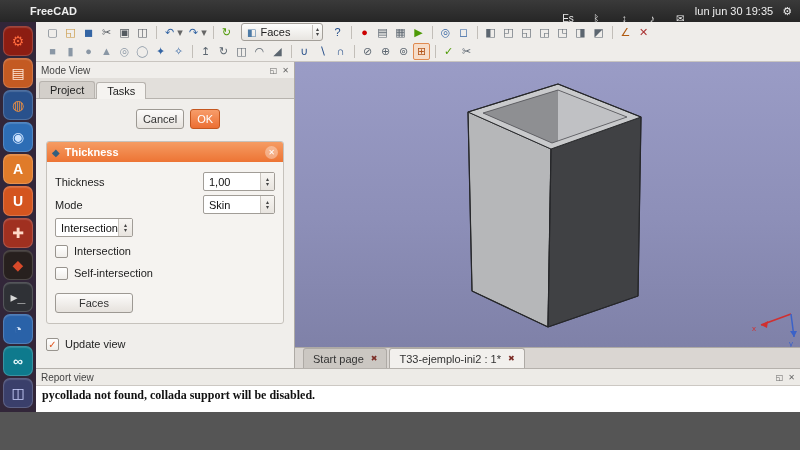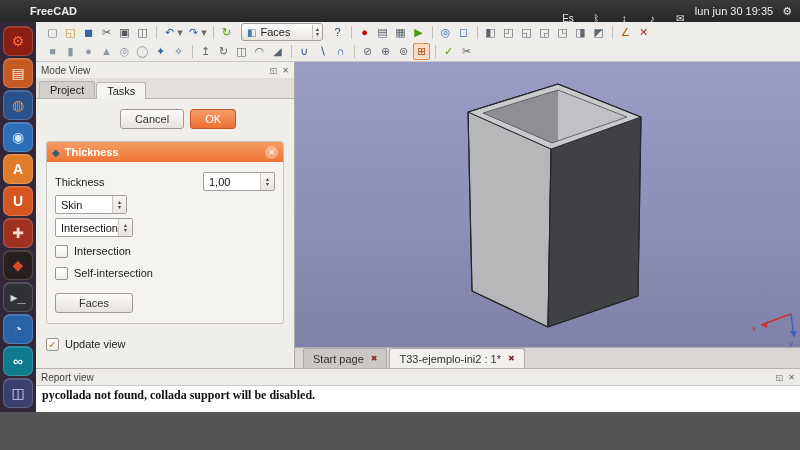--- a/index.html
+++ b/index.html
@@ -45,21 +45,21 @@
   .combo-view{position:absolute;left:36px;top:62px;width:259px;height:306px;background:#f0eeeb;
               border-right:1px solid #aeaaa5;box-sizing:border-box;z-index:10;}
   .panel-head{height:16px;display:flex;align-items:center;padding:0 5px;font-size:10px;color:#444;}
   .panel-btns{margin-left:auto;display:flex;gap:5px;}
   .pbtn{font-size:8px;color:#666;}
   .cv-tabs{height:20px;display:flex;align-items:flex-end;padding-left:3px;border-bottom:1px solid #b7b3ae;background:#e2dfdb;}
   .cv-tab{padding:2px 10px;border:1px solid #b7b3ae;border-bottom:none;border-radius:3px 3px 0 0;background:#d3cfca;margin-right:1px;margin-top:48px;}
   .cv-tab.active{background:#f5f3f0;position:relative;top:1px;}
   .cv-body{position:relative;padding:8px 10px 0 10px;}
   .dlg-buttons{display:flex;justify-content:center;gap:6px;margin:2px 0 12px 26px;}
-  .btn{font-family:inherit;font-size:11px;padding:3px 14px;border:1px solid #9d9993;border-radius:3px;
+  .btn{font-family:inherit;font-size:11px;padding:3px 6px;border:1px solid #9d9993;border-radius:3px;
        background:linear-gradient(#fcfbfa,#e6e2dd);color:#333;}
   .btn.ok{background:linear-gradient(#f79d6a,#ec6f33);border-color:#c4571f;color:#fff;}
   .task-section{border:1px solid #c6c2bc;border-radius:3px;background:#f5f3f0;margin-bottom:10px;}
   .task-head{height:20px;display:flex;align-items:center;gap:5px;padding:0 5px;
              background:linear-gradient(#f59c63,#ed7434);border-radius:2px 2px 0 0;color:#fff;}
   .task-ico{color:#335f7e;font-size:10px;}
   .task-title{font-weight:bold;flex:1;}
   .task-close{width:13px;height:13px;border-radius:50%;background:rgba(255,255,255,0.35);color:#fff;
               font-size:8px;display:flex;align-items:center;justify-content:center;}
   .task-body{padding:8px 8px 10px 8px;}
@@ -459,20 +459,21 @@
             <span class="control">
               <span class="val">1,00</span>
               <span class="ctl-arrows">
                 <span>▴</span>
                 <span>▾</span>
               </span>
             </span>
           </div>
 
           <div class="form-row">
+            <span class="flabel">Mode</span>
             <span class="control">
               <span class="val">Skin</span>
               <span class="ctl-arrows">
                 <span>▴</span>
                 <span>▾</span>
               </span>
             </span>
           </div>
 
           <div class="form-row">

